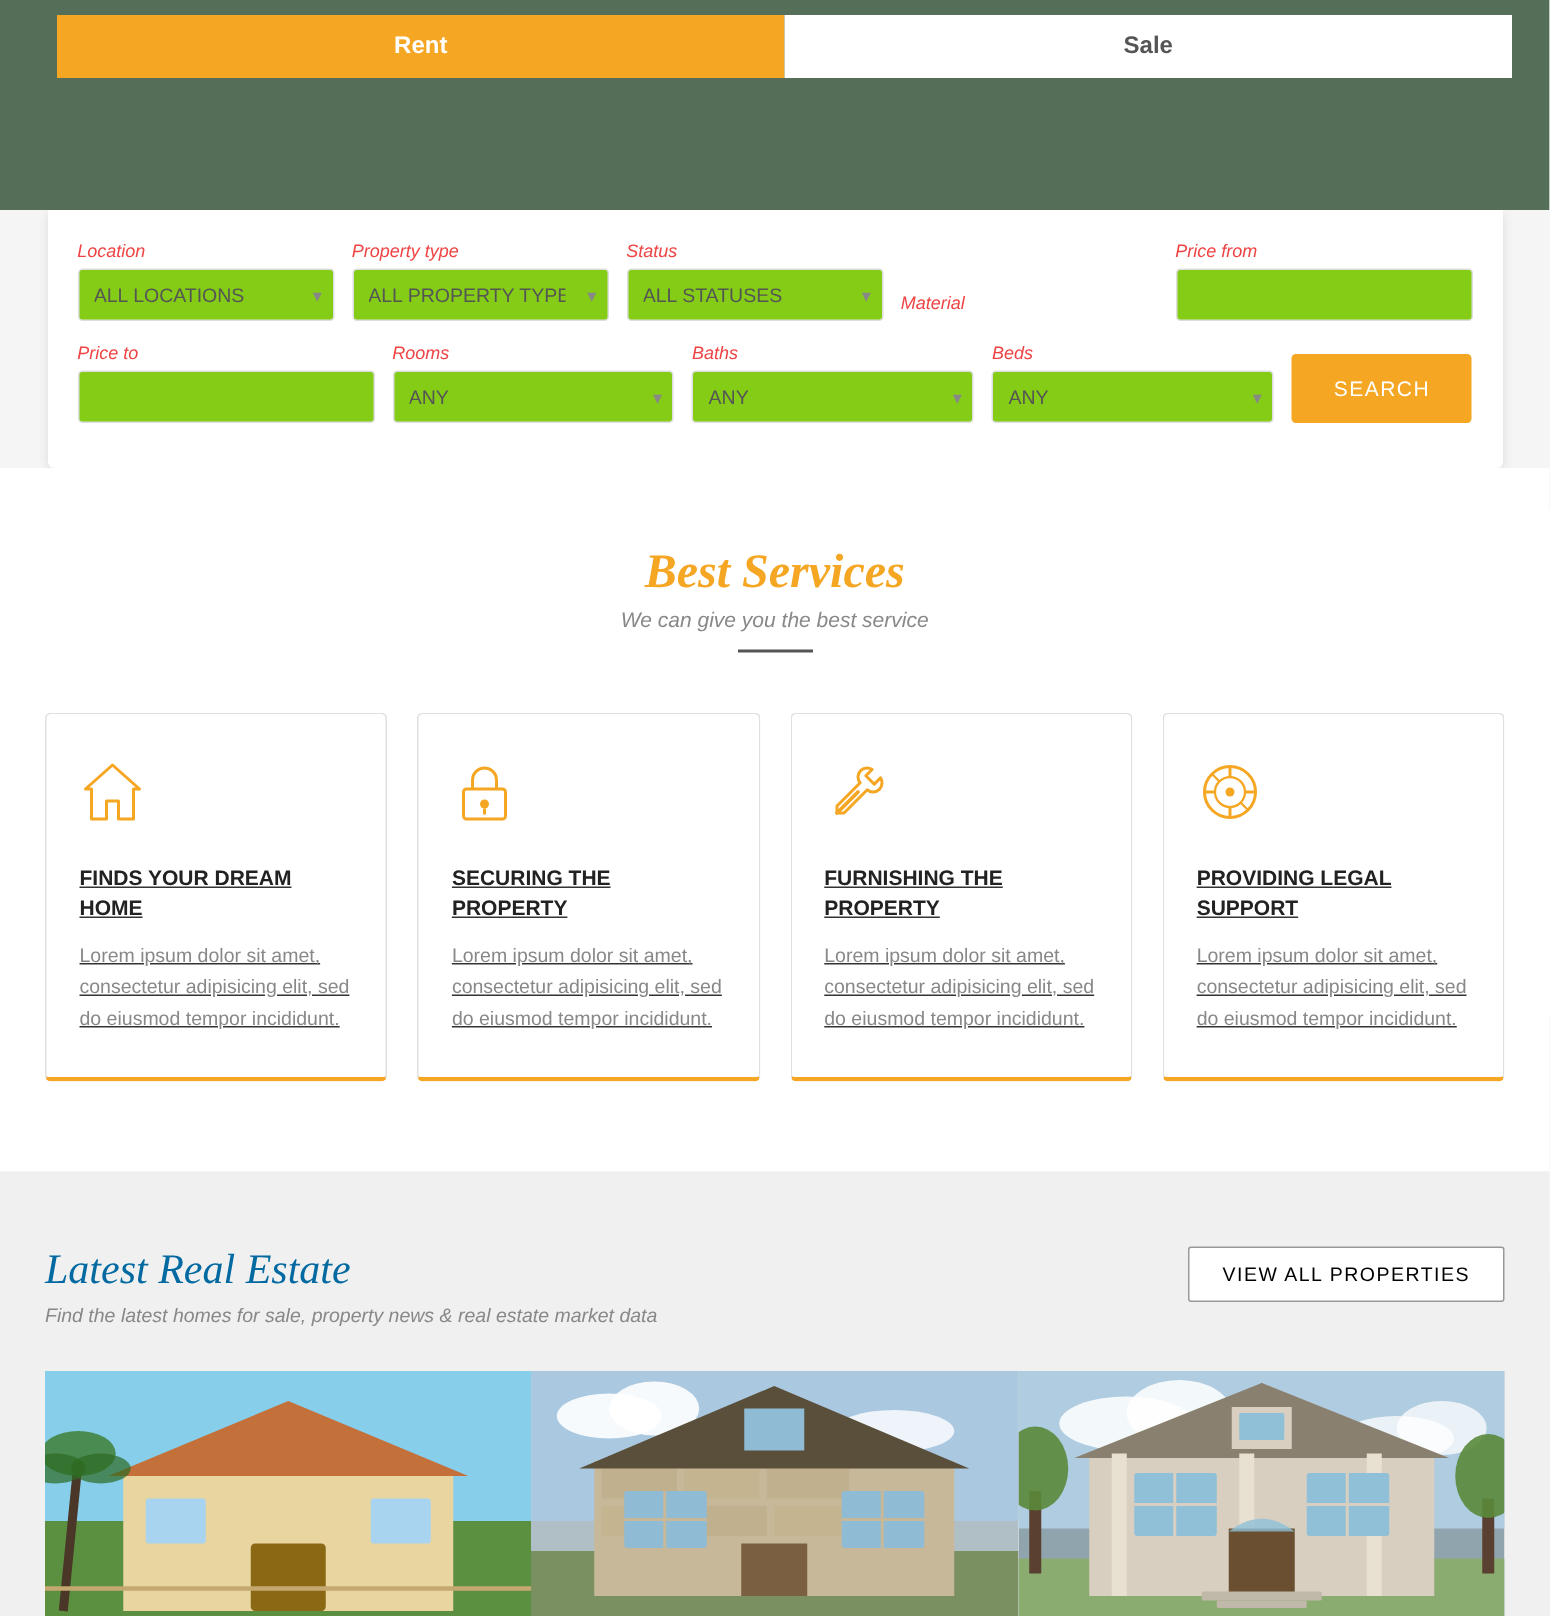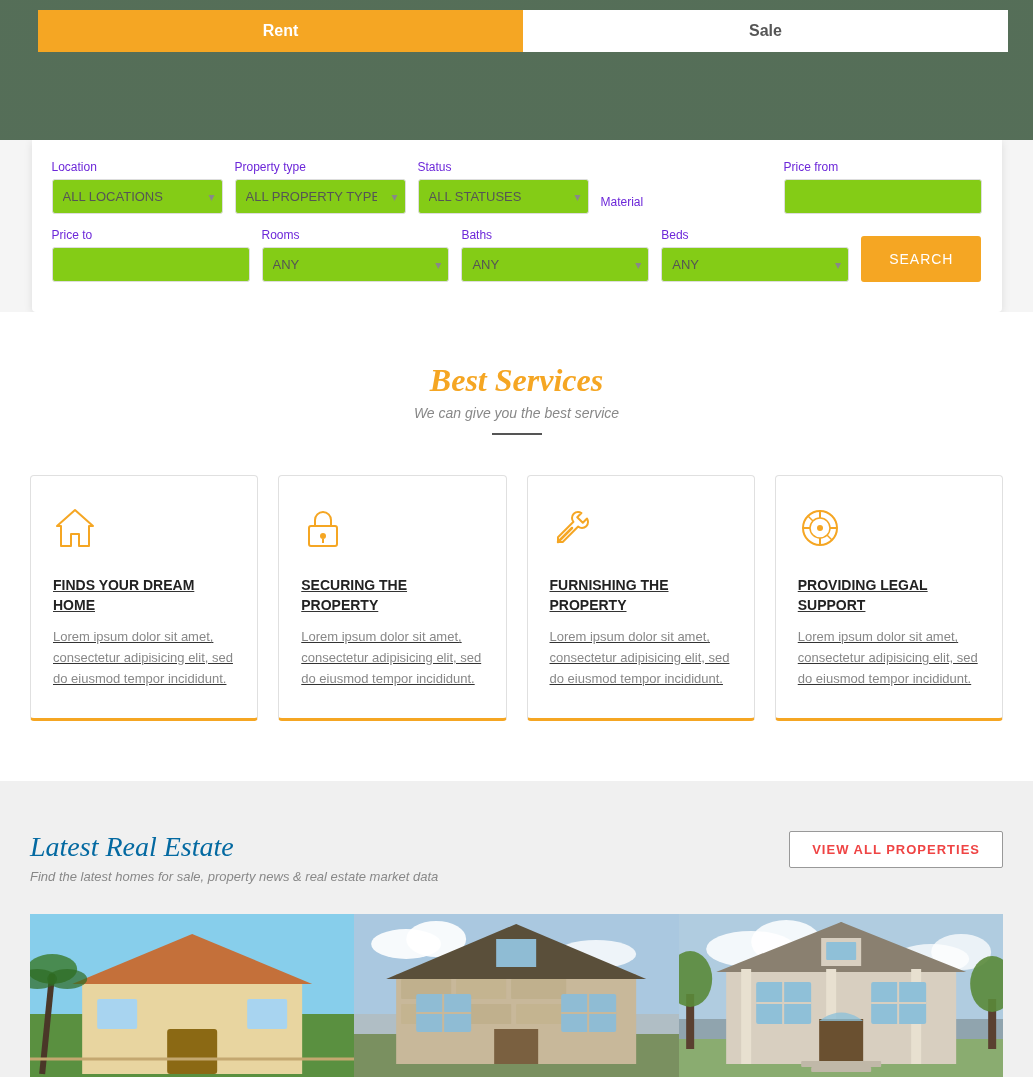--- a/index.html
+++ b/index.html
@@ -56,22 +56,23 @@
       margin-bottom: 14px;
       align-items: flex-end;
     }
     .search-field {
       display: flex;
       flex-direction: column;
       flex: 1;
     }
     .search-field label {
       font-size: 12px;
-      color: #6d28d9;
+      color: #ef4444;
       margin-bottom: 5px;
+      font-style: italic;
     }
     .search-field select,
     .search-field input {
       border: 1px solid #ddd;
       border-radius: 3px;
       padding: 9px 10px;
       font-size: 13px;
       color: #555;
       background: #84cc16;
       appearance: none;
@@ -184,24 +185,24 @@
     }
     .latest-subtitle {
       font-size: 13px;
       color: #888;
       margin-top: 6px;
       font-style: italic;
     }
     .view-all-btn {
       border: 1px solid #999;
       background: #fff;
-      color: #ef4444;
+      color: #000000;
       padding: 10px 22px;
       font-size: 13px;
-      font-weight: bold;
+      font-weight: normal;
       letter-spacing: 1px;
       cursor: pointer;
       border-radius: 2px;
       white-space: nowrap;
     }
 
     
     .properties-grid {
       display: flex;
       gap: 0;

